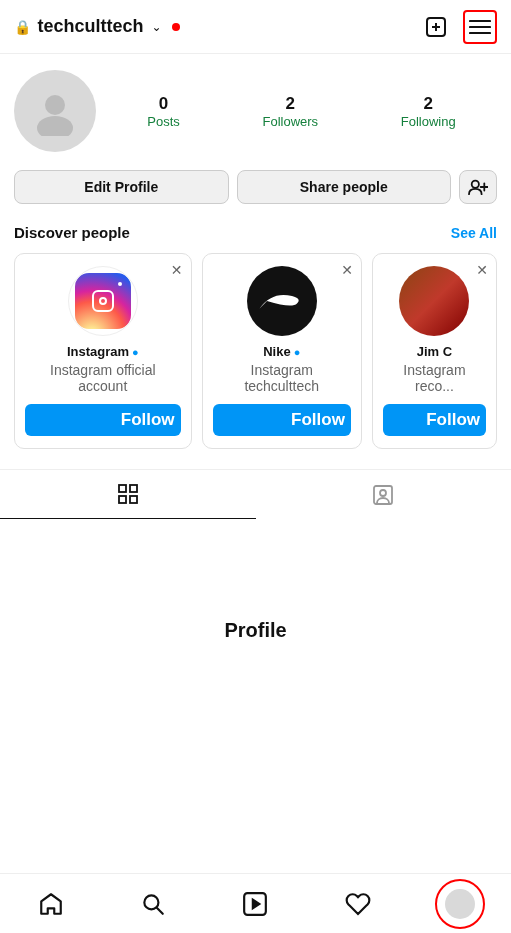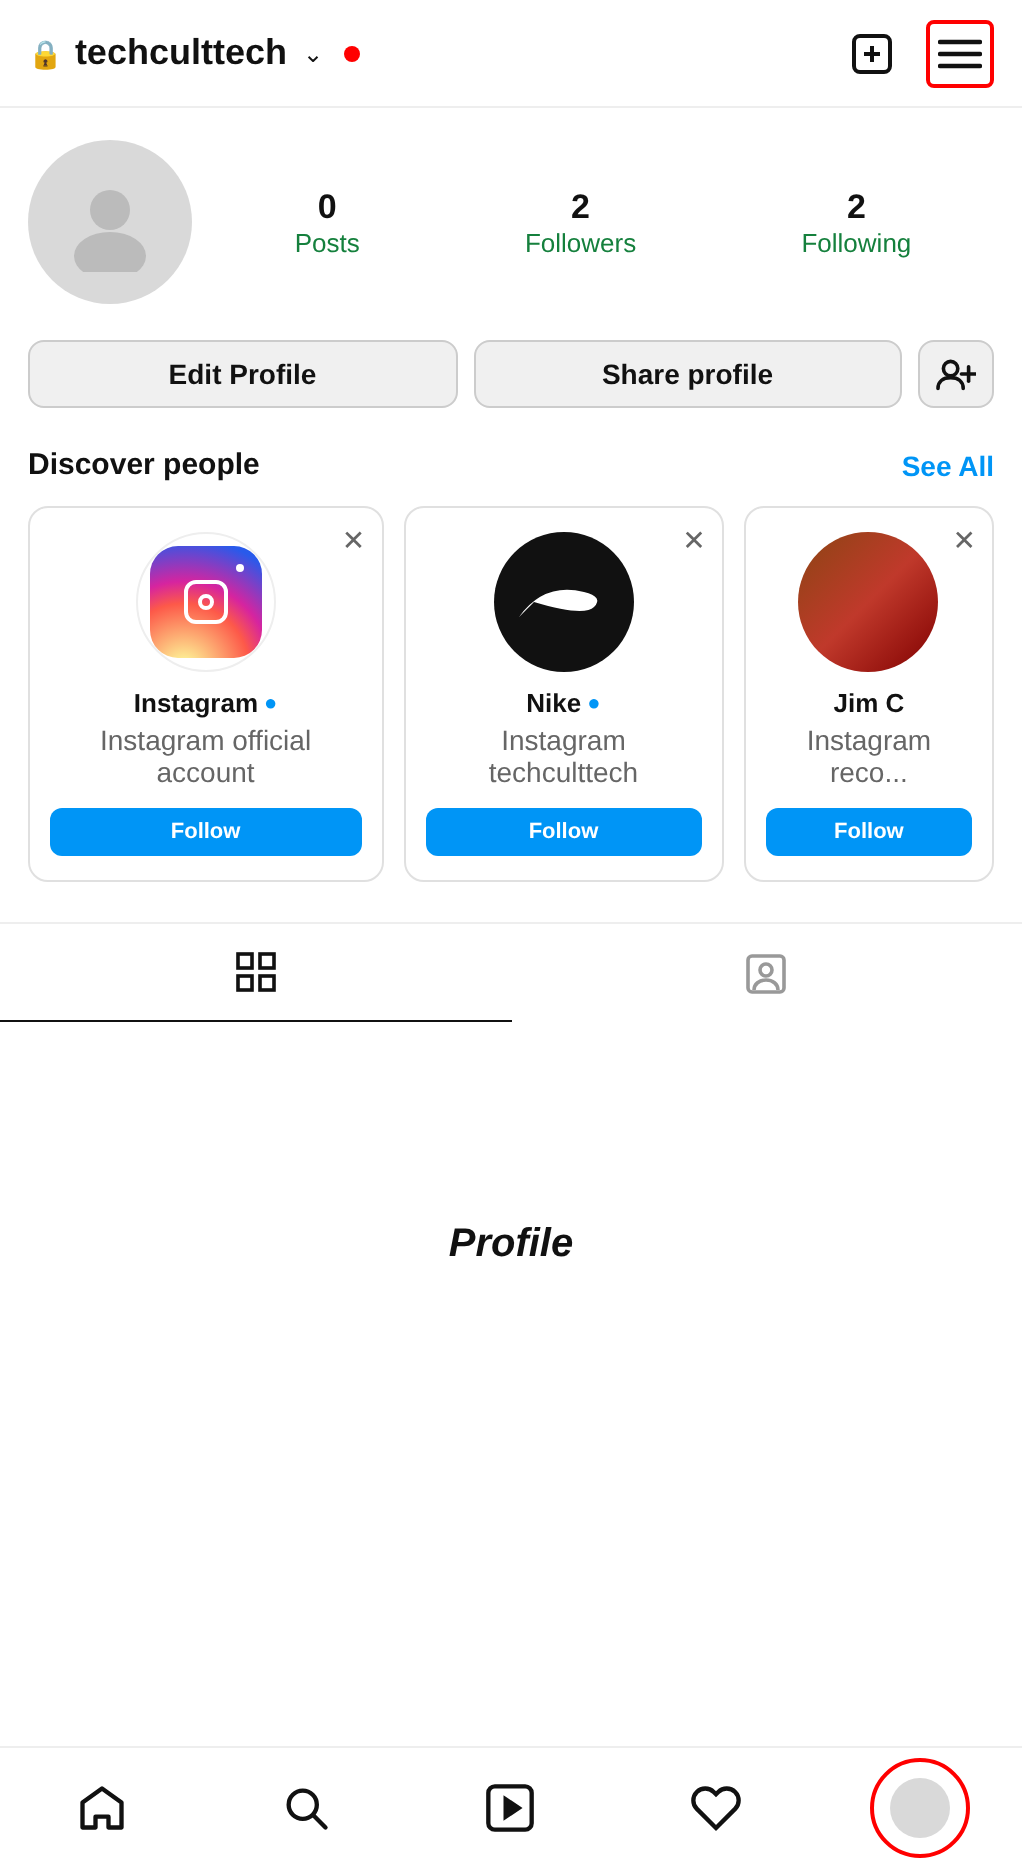--- a/index.html
+++ b/index.html
@@ -250,23 +250,24 @@
       margin-top: 3px;
       margin-bottom: 10px;
     }
     .follow-btn {
       width: 100%;
       padding: 6px;
       background: #0095f6;
       color: #fff;
       border: none;
       border-radius: 6px;
-      font-size: 11px;
+      font-size: 17px;
       font-weight: 600;
       cursor: pointer;
+      text-align: right;
     }
 
     
     .tabs-row {
       display: flex;
       border-top: 1px solid #eee;
       margin-top: 4px;
     }
     .tab-item {
       flex: 1;
@@ -287,21 +288,20 @@
     .empty-area {
       height: 80px;
     }
 
     
     .profile-label-area {
       display: flex;
       justify-content: center;
       align-items: center;
       padding: 20px 0 10px 0;
-      font-style: italic;
     }
     .profile-label {
       font-size: 20px;
       font-weight: 700;
       color: #111;
     }
 
     
     .bottom-nav {
       position: fixed;
@@ -377,21 +377,21 @@
     </div>
     <div class="stat-item">
       <span class="stat-number">2</span>
       <span class="stat-label">Following</span>
     </div>
   </div>
 </div>
 
 <div class="action-buttons">
   <button class="btn-edit">Edit Profile</button>
-  <button class="btn-share">Share profile</button>
+  <button class="btn-share">Share people</button>
   <button class="btn-add-friend">
     <svg width="20" height="18" viewBox="0 0 22 20" fill="none" stroke="#111" stroke-width="2" stroke-linecap="round">
       <circle cx="8" cy="7" r="4"></circle>
       <path d="M1 18c0-4 3-6 7-6s7 2 7 6"></path>
       <line x1="18" y1="6" x2="18" y2="14"></line>
       <line x1="14" y1="10" x2="22" y2="10"></line>
     </svg>
   </button>
 </div>
 

